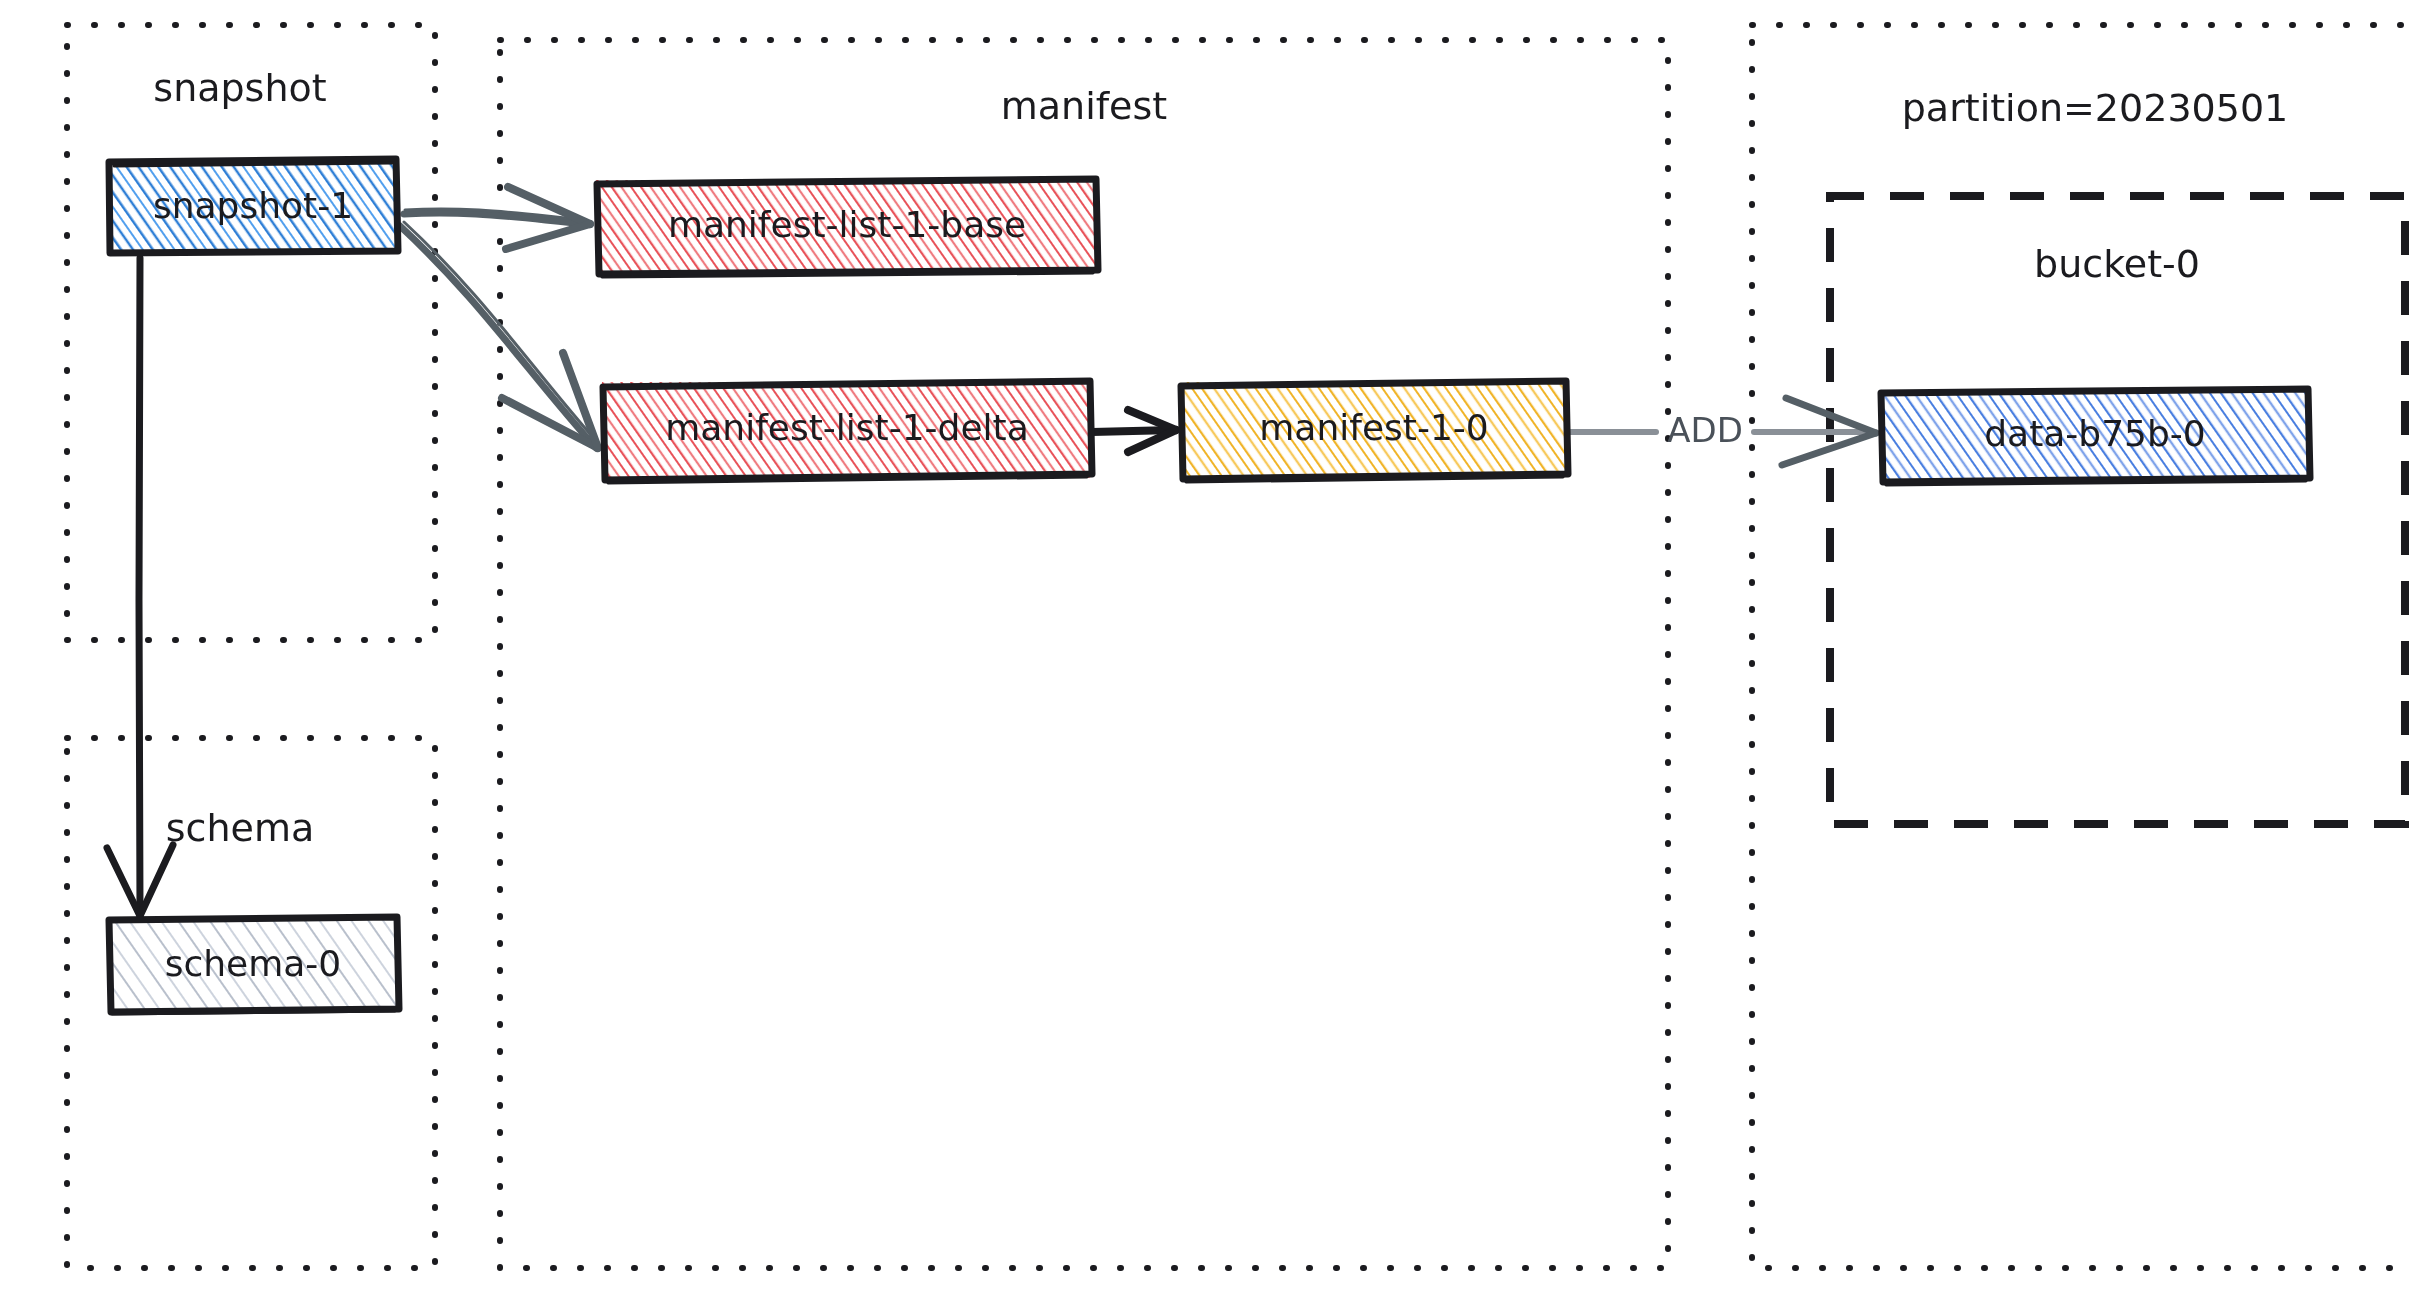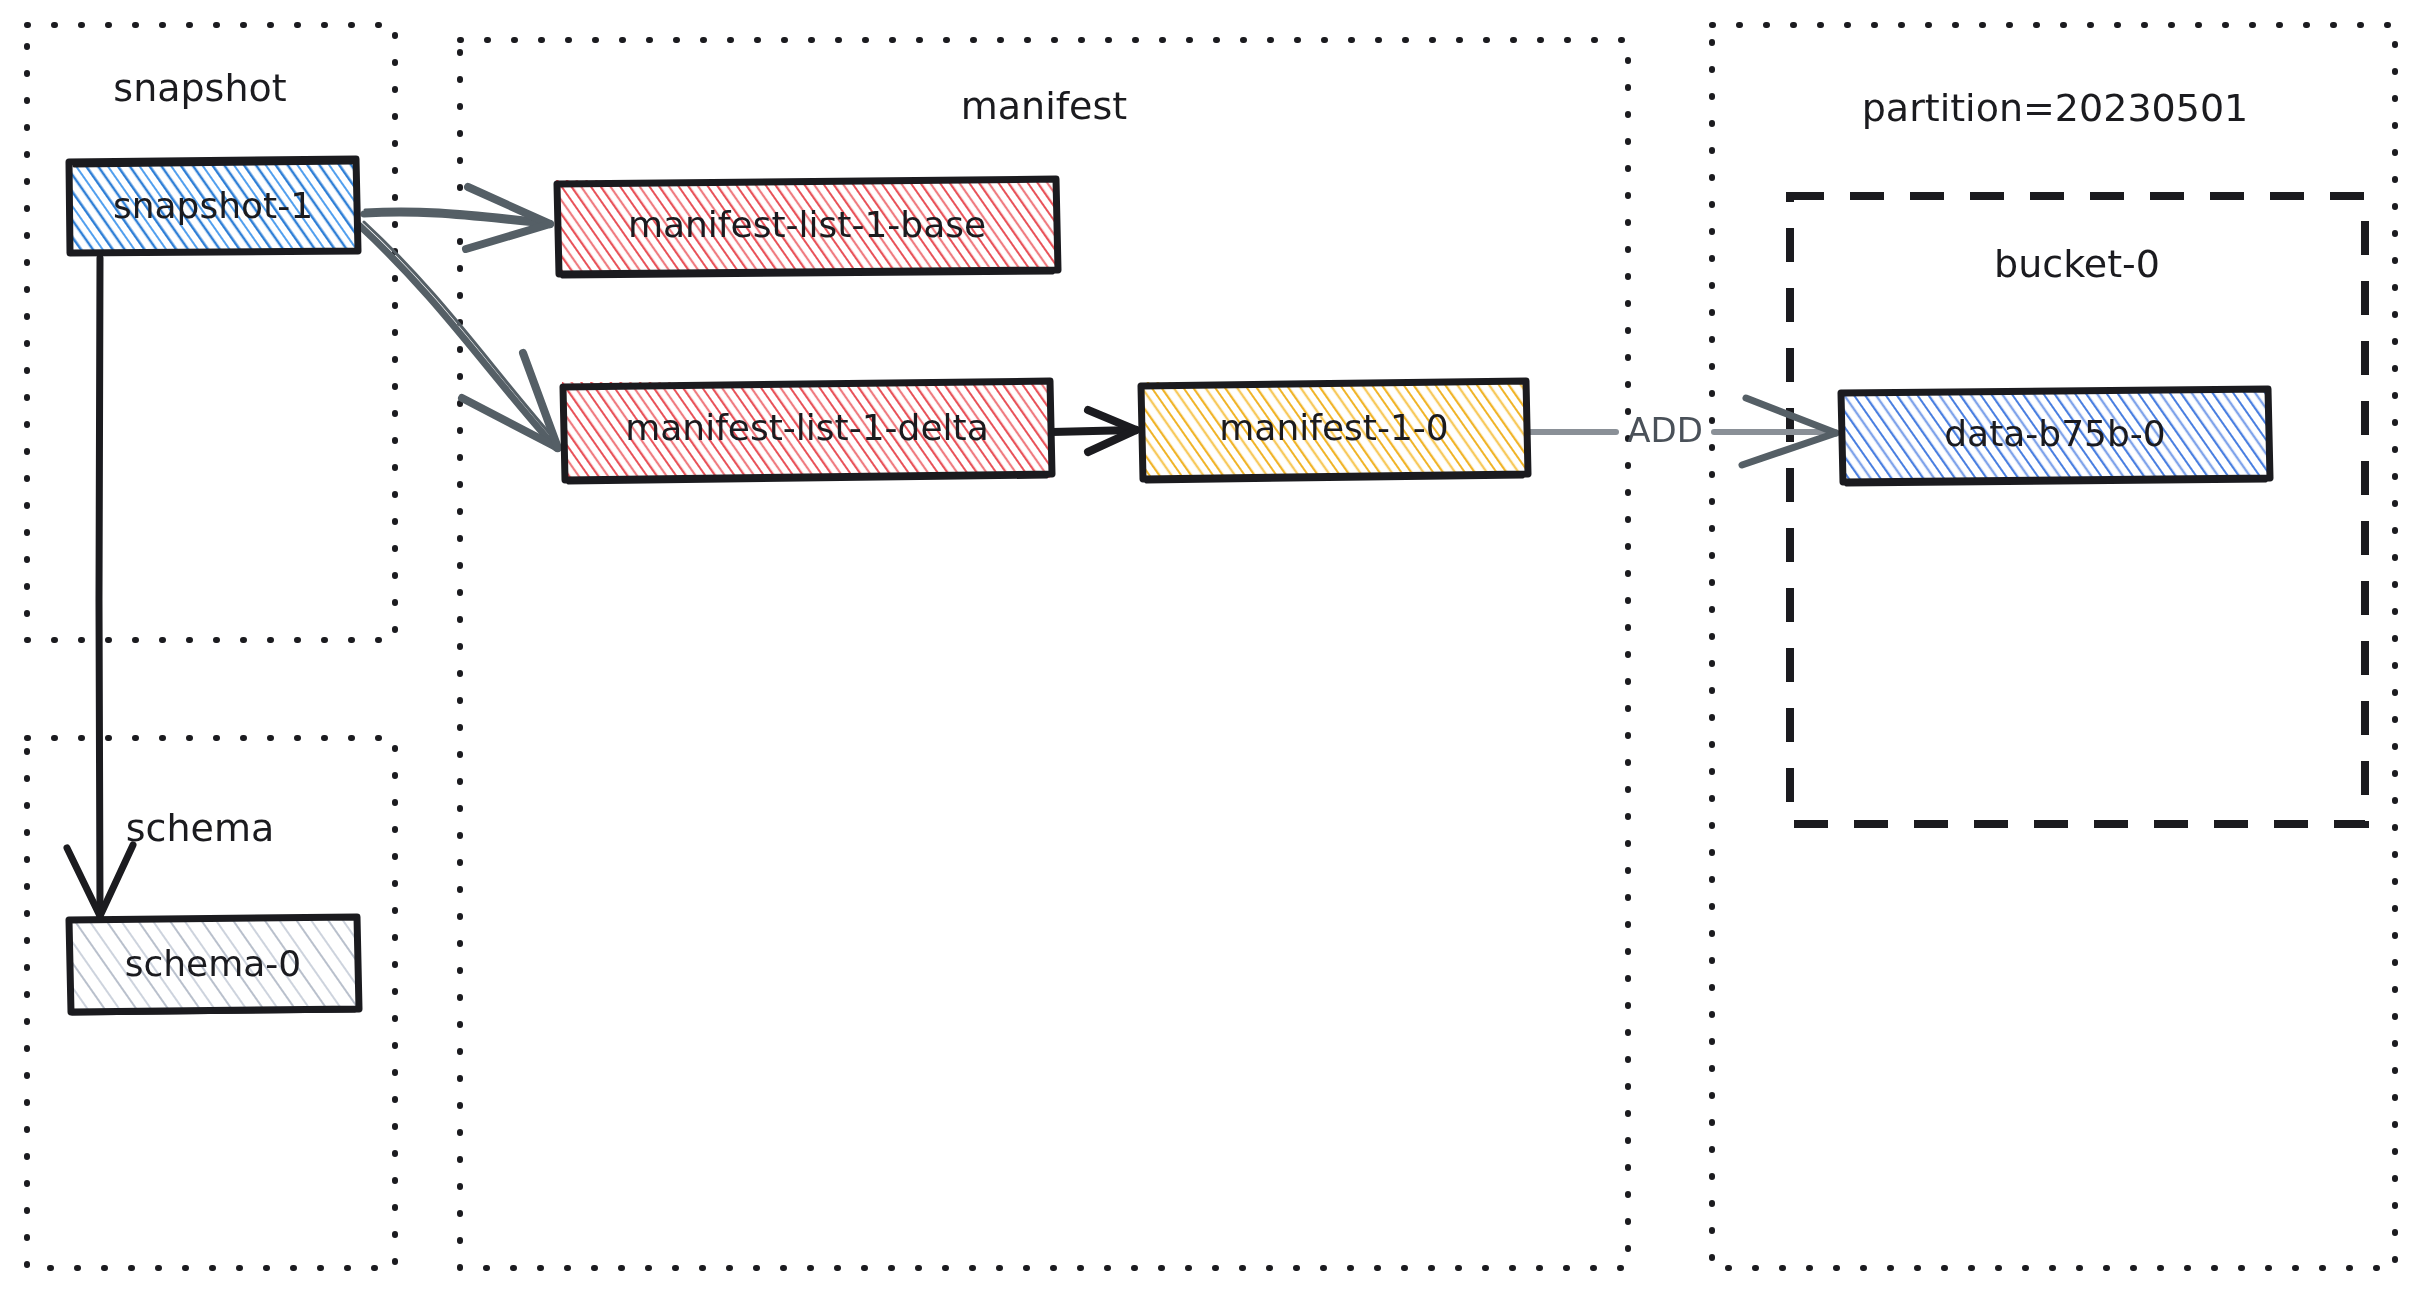--- a/index.html
+++ b/index.html
@@ -11,20 +11,21 @@
     width: 2411px;
     height: 1296px;
     overflow: hidden;
     font-family: "DejaVu Sans", sans-serif;
   }
   #canvas-root {
     position: relative;
     width: 2067px;
     height: 1296px;
     background: #ffffff;
+    margin-left: 40px;
   }
   svg.diagram {
     position: absolute;
     top: 0;
     left: 0;
     width: 2411px;
     height: 1296px;
   }
   .grp-label, .node-label, .edge-label {
     font-family: "DejaVu Sans", sans-serif;

